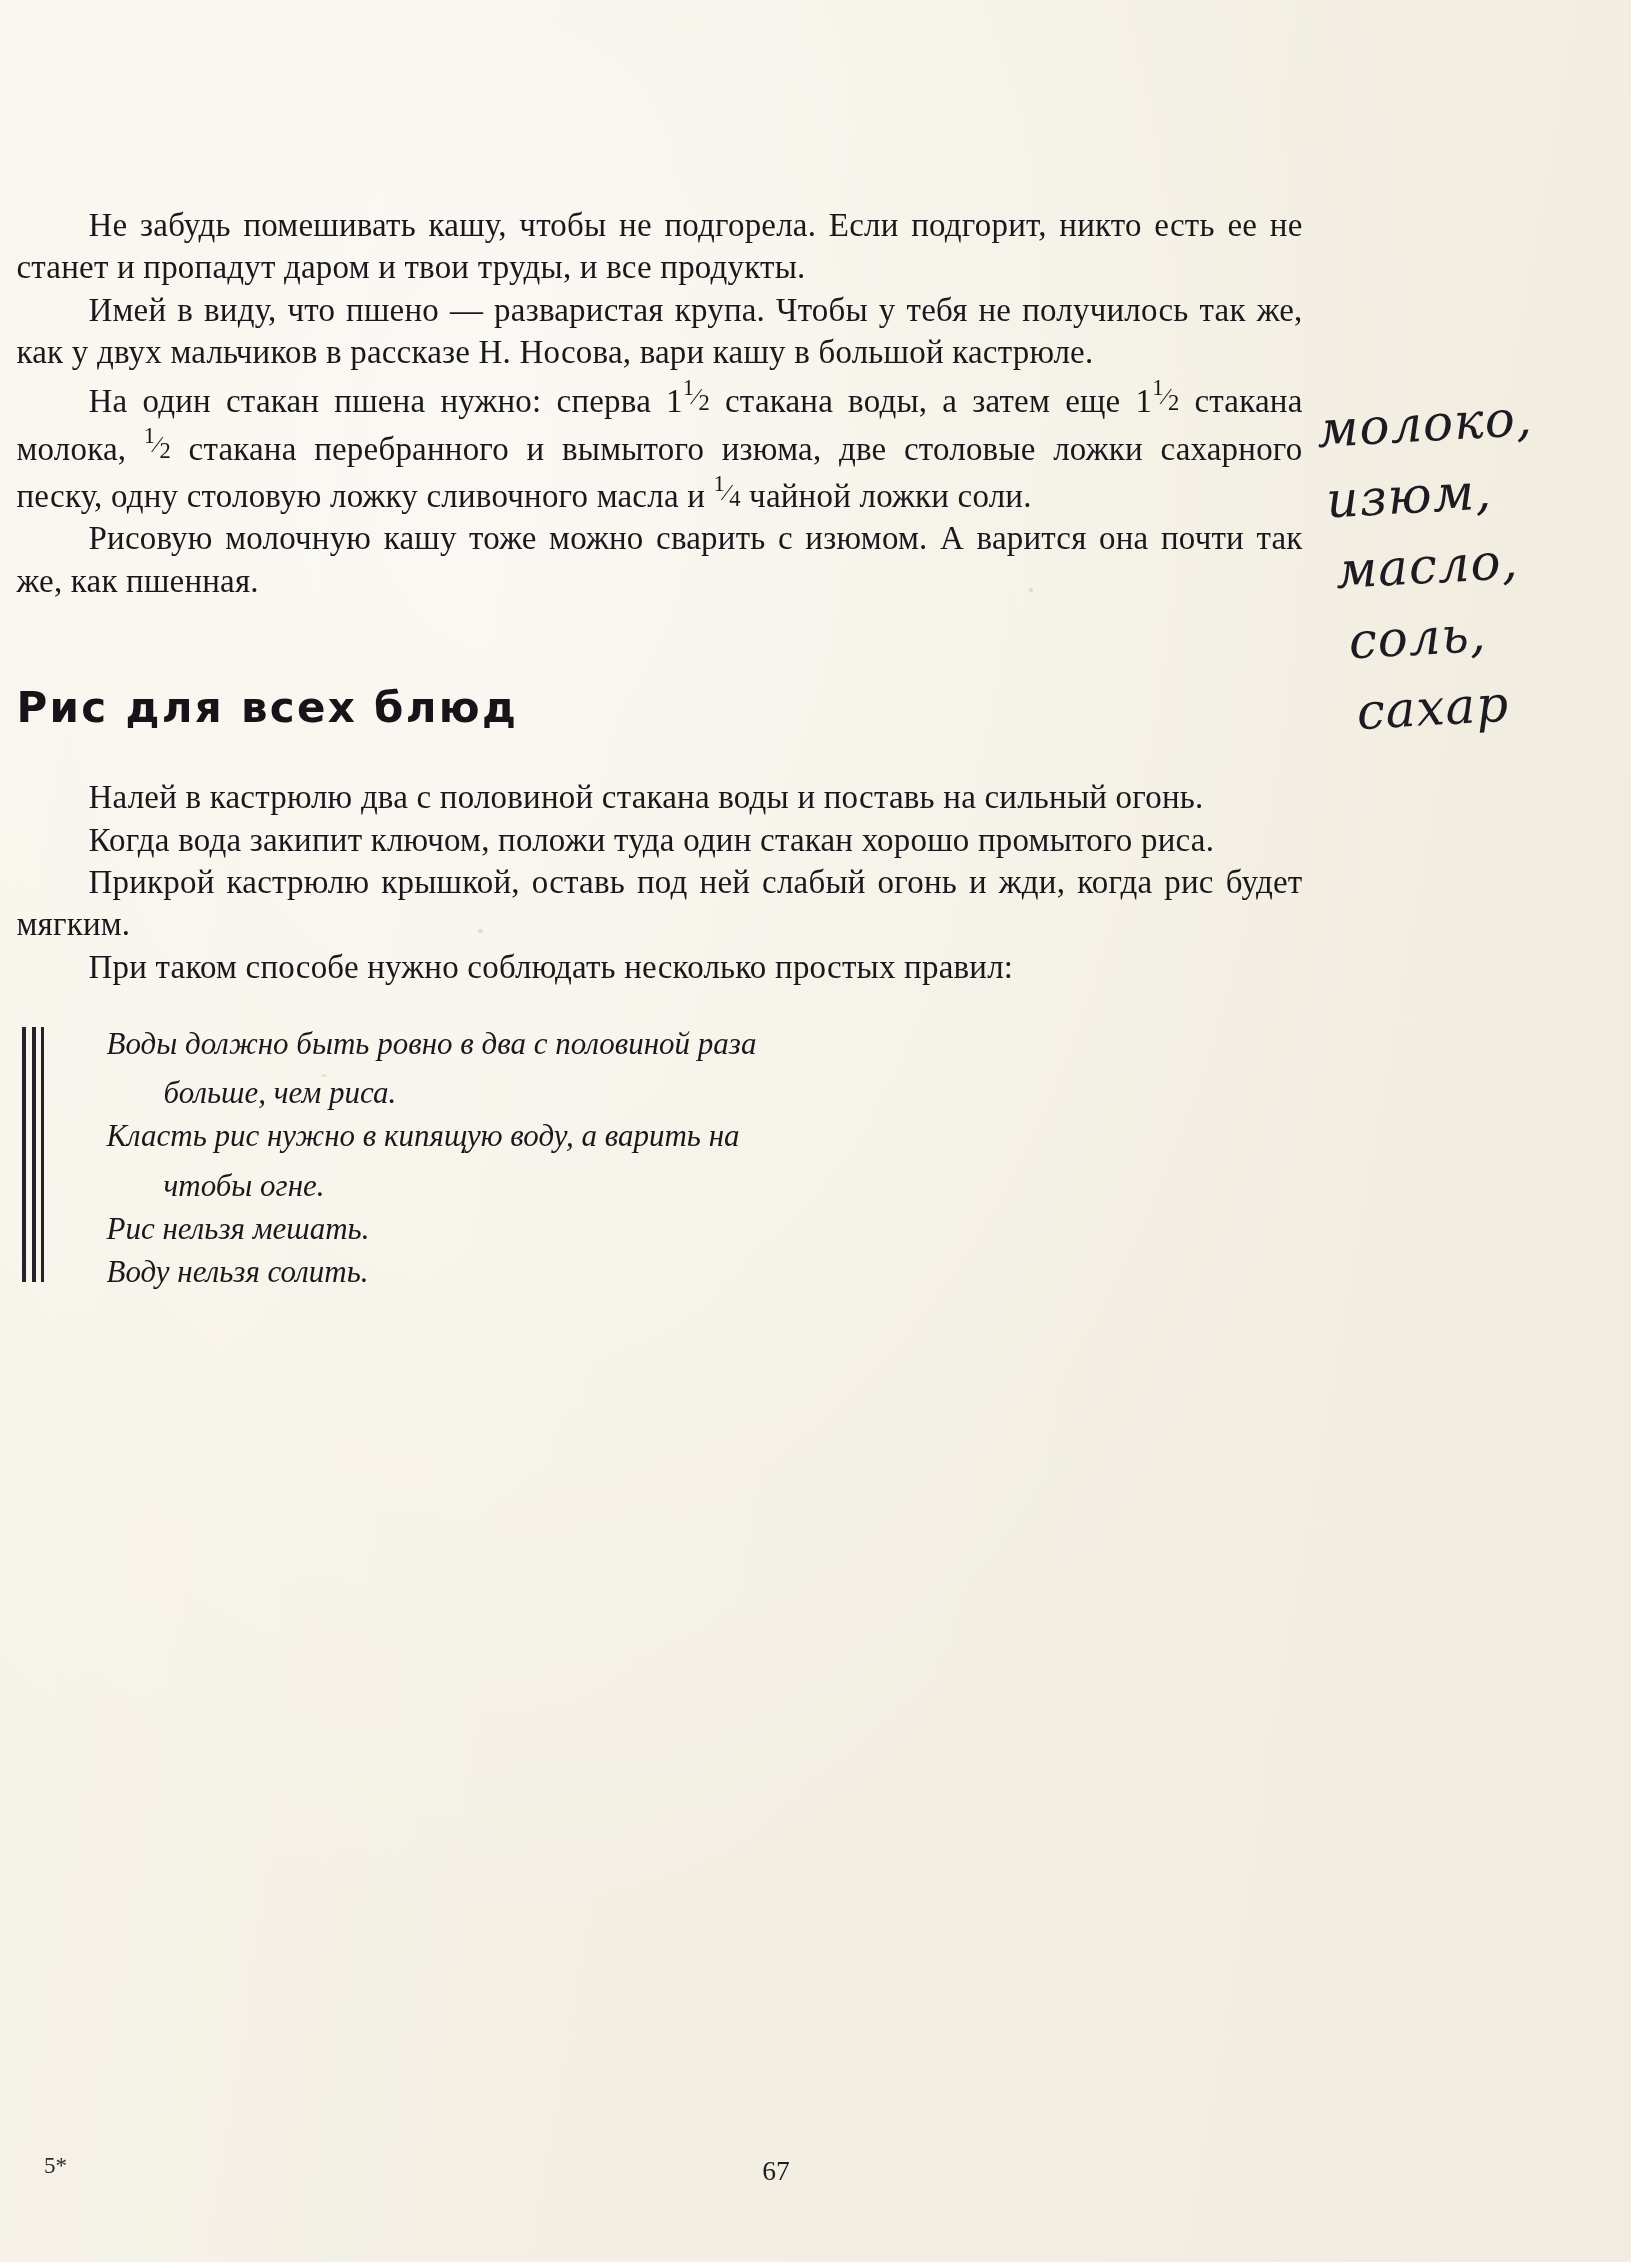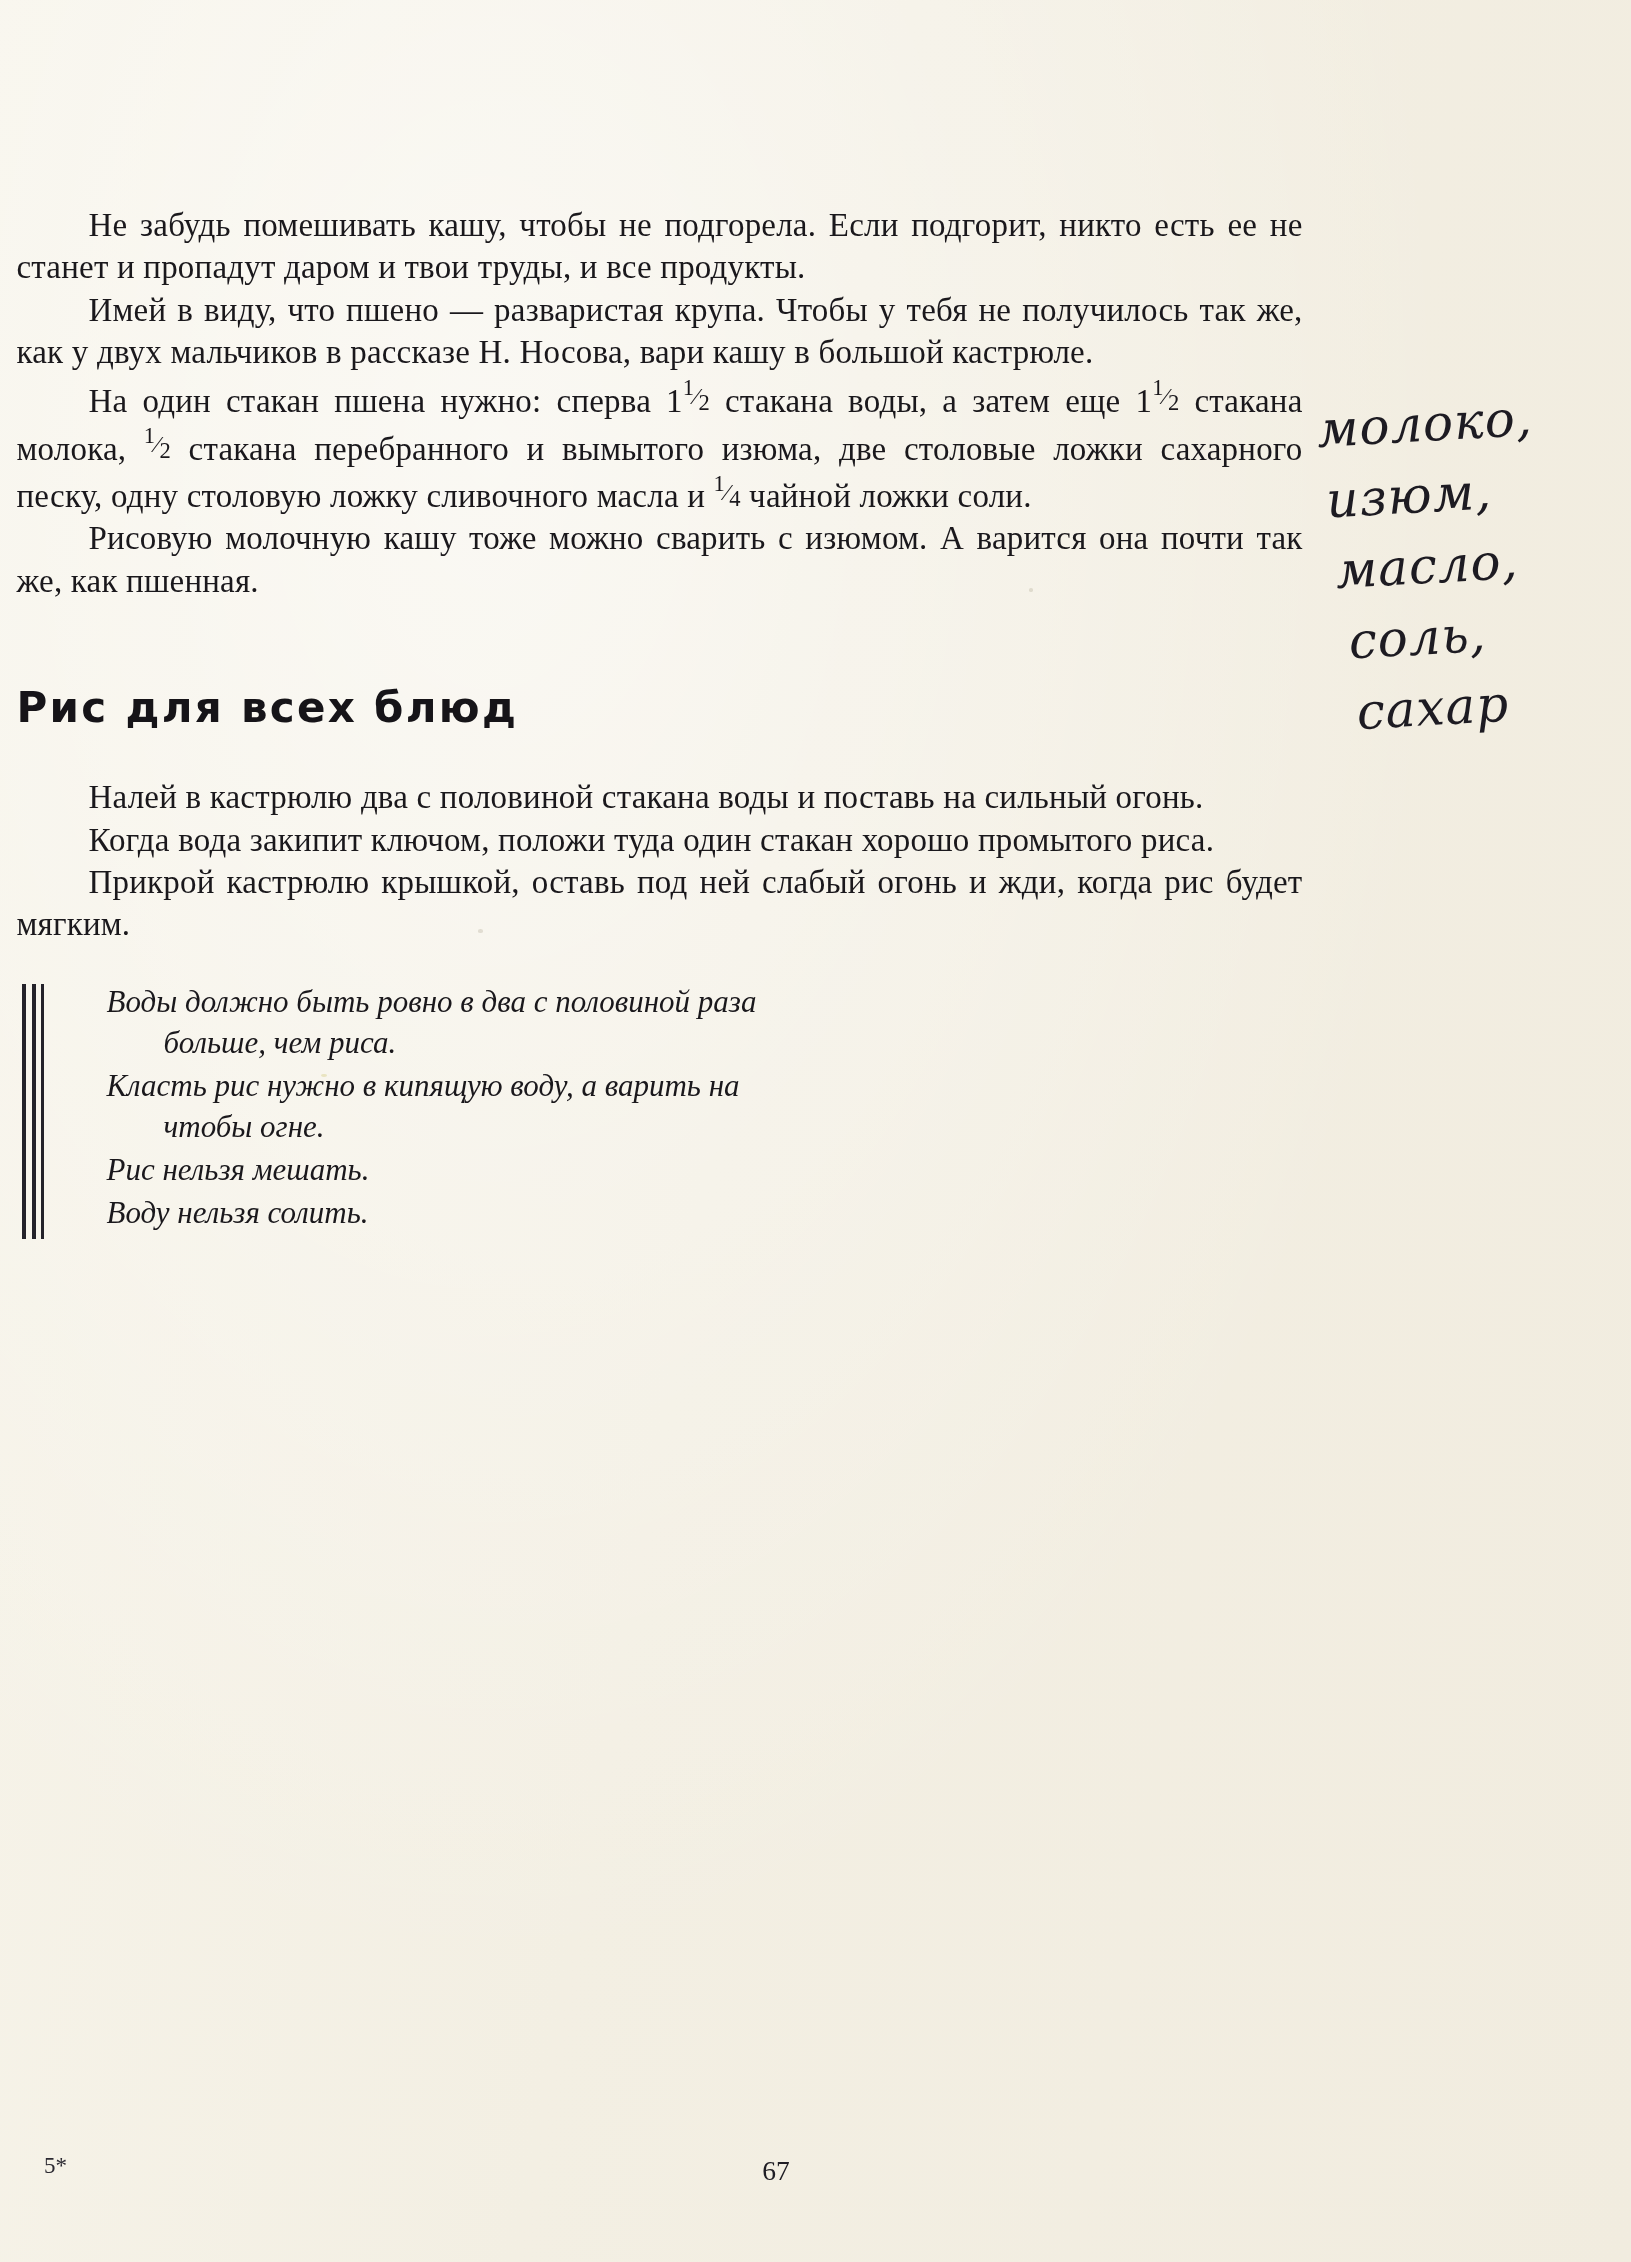--- a/index.html
+++ b/index.html
@@ -71,20 +71,21 @@
     line-height: 1.33;
     color: #1a181c;
   }
   .rules .rule {
     margin: 0 0 1.8px 0;
     text-indent: 0;
   }
   .rules .rule .cont {
     display: block;
     padding-left: 57px;
+    margin-top: 8px;
   }
   .rule-bars {
     position: absolute;
     left: 5.5px;
     top: 3.7px;
     height: 255px;
     width: 24px;
   }
   .rule-bars span {
     position: absolute;
@@ -176,20 +177,21 @@
       <p class="body"><span>На один стакан пшена нужно: сперва 1</span><span class="frac"><sup style="font-size:0.95em">1</sup>⁄<sub style="font-size:0.95em">2</sub></span><span> стакана воды, а затем еще 1</span><span class="frac"><sup style="font-size:0.95em">1</sup>⁄<sub style="font-size:0.95em">2</sub></span><span> стакана молока, </span><span class="frac"><sup style="font-size:0.95em">1</sup>⁄<sub style="font-size:0.95em">2</sub></span><span> стакана перебранного и вымытого изюма, две столовые ложки сахарного песку, одну столовую ложку сливочного масла и </span><span class="frac"><sup style="font-size:0.95em">1</sup>⁄<sub style="font-size:0.95em">4</sub></span><span> чайной ложки соли.</span></p>
 
       <p class="body">Рисовую молочную кашу тоже можно сварить с изюмом. А варится она почти так же, как пшенная.</p>
 
 
       <h2 class="section">Рис для всех блюд</h2>
 
       <p class="body">Налей в кастрюлю два с половиной стакана воды и поставь на сильный огонь.</p>
       <p class="body">Когда вода закипит ключом, положи туда один стакан хорошо промытого риса.</p>
       <p class="body">Прикрой кастрюлю крышкой, оставь под ней слабый огонь и жди, когда рис будет мягким.</p>
+      <p class="body">При таком способе нужно соблюдать несколько простых правил:</p>
 
       <div class="rules">
         <div class="rule-bars">
           <span class="b1"></span>
             <span class="b2"></span>
             <span class="b3"></span>
         </div>
         <div class="rule">
           <span>Воды должно быть ровно в два с половиной раза</span>
           <span class="cont">больше, чем риса.</span>

